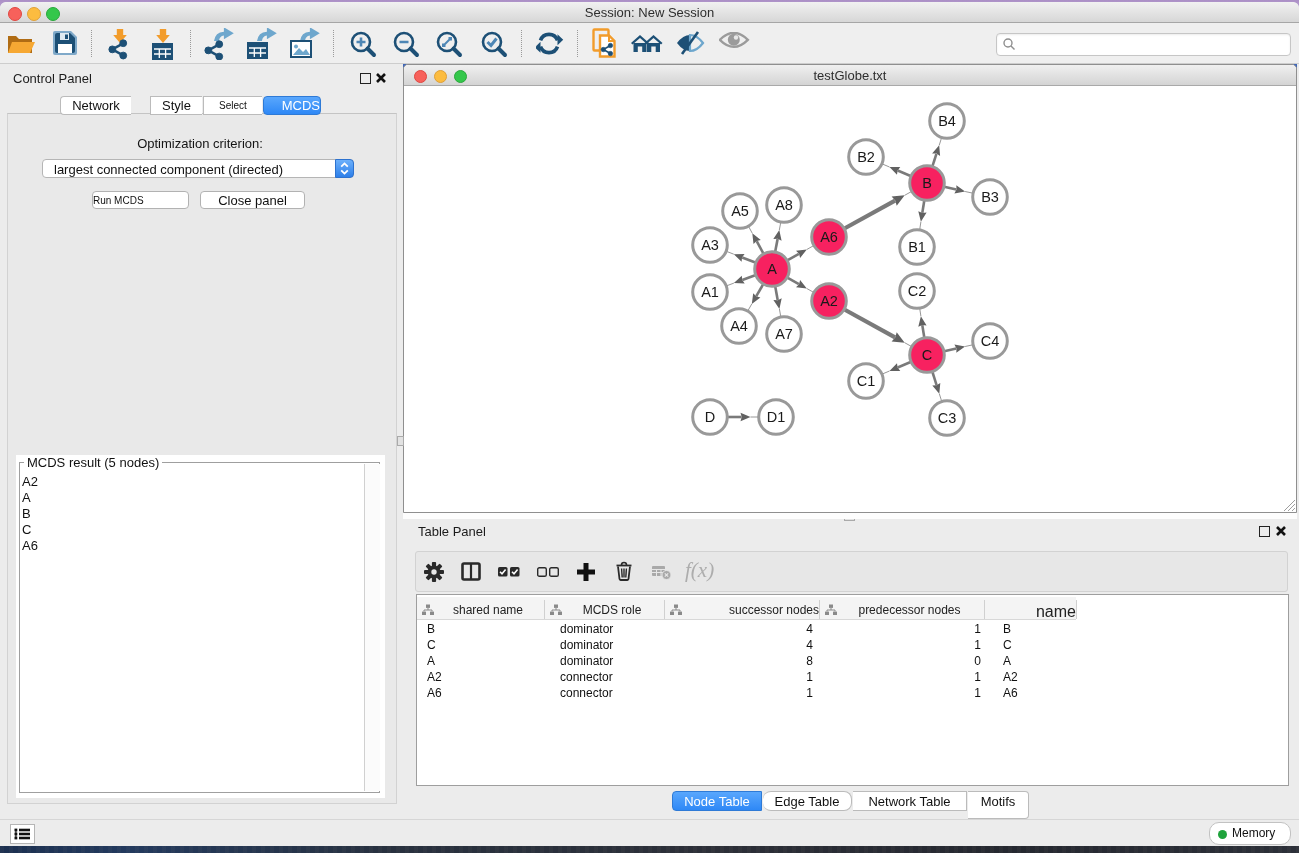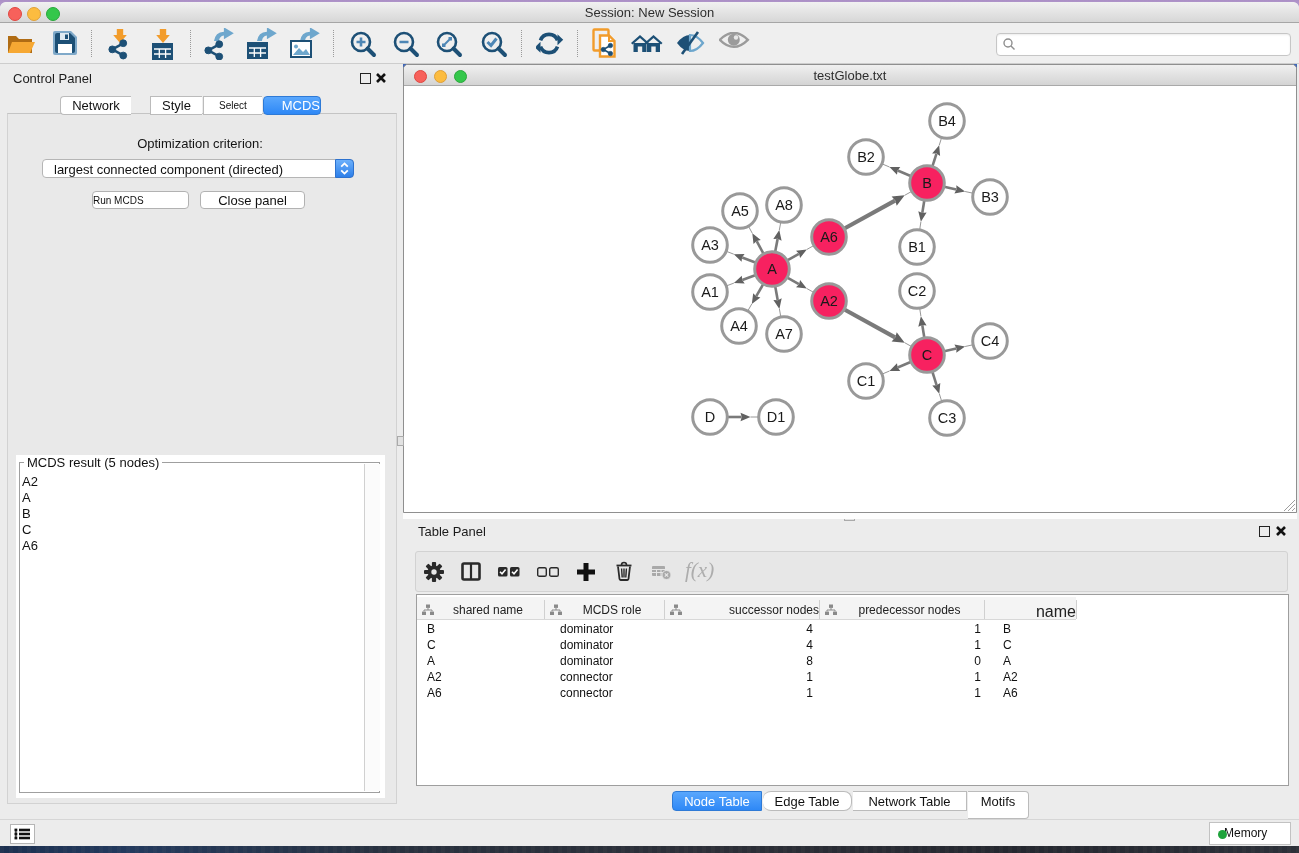--- a/index.html
+++ b/index.html
@@ -475,13 +475,13 @@
           <line x1="8" y1="9" x2="19" y2="9"></line>
           <line x1="8" y1="13" x2="19" y2="13"></line>
         </g>
         <g fill="#111">
           <rect x="3.5" y="3.6" width="2.8" height="2.8"></rect>
           <rect x="3.5" y="7.6" width="2.8" height="2.8"></rect>
           <rect x="3.5" y="11.6" width="2.8" height="2.8"></rect>
         </g>
         <line x1="4.9" y1="4" x2="4.9" y2="14" stroke="#111" stroke-width="1"></line>
       </svg></div>
-    <div class="abs" style="left:1209px;top:820px;width:82px;height:23px;background:#fff;border:1px solid #c2c2c2;border-radius:0;box-sizing:border-box;font-size:12px;color:#111;line-height:21px;padding-left:14px"><div style="position:absolute;left:8px;top:6.5px;width:9px;height:9px;border-radius:50%;background:#1fa33c"></div>Memory</div>
+    <div class="abs" style="left:1209px;top:820px;width:82px;height:23px;background:#fff;border:1px solid #c2c2c2;border-radius:10px;box-sizing:border-box;font-size:12px;color:#111;line-height:21px;padding-left:22px"><div style="position:absolute;left:8px;top:6.5px;width:9px;height:9px;border-radius:50%;background:#1fa33c"></div>Memory</div>
   </div>
 </body></html>

